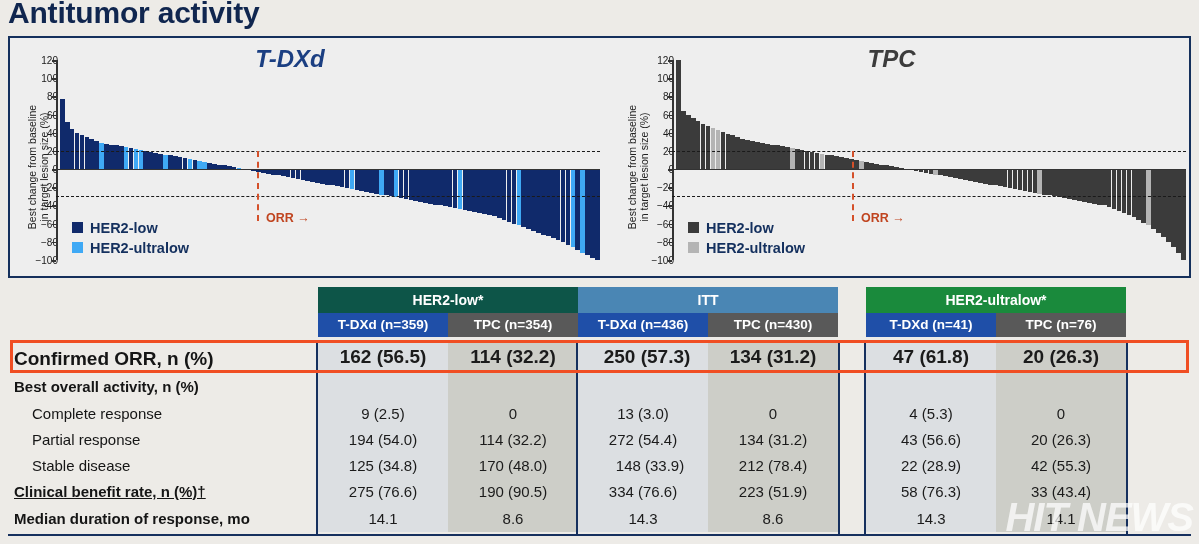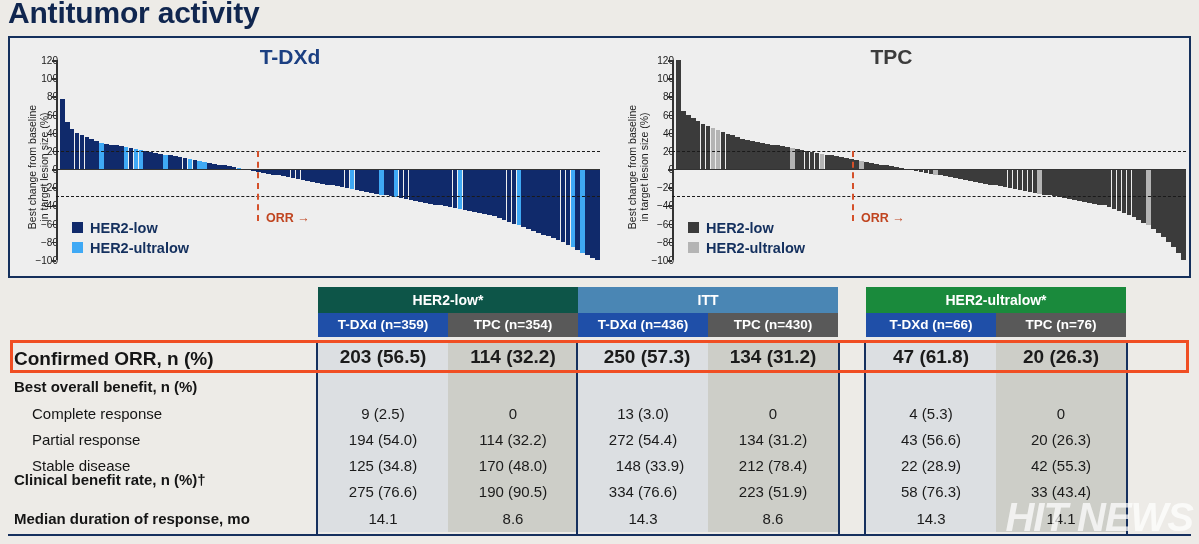--- a/index.html
+++ b/index.html
@@ -24,21 +24,21 @@
     width: 1183px; height: 242px;
     background: #eeeeee;
     border: 2px solid #15305c;
   }
   .chart-half { position: absolute; top: 0; height: 100%; }
   .chart-half.left  { left: 0px;   width: 600px; }
   .chart-half.right { left: 600px; width: 583px; }
 
   .chart-title {
     position: absolute; top: 7px; width: 100%;
-    text-align: center; font-size: 21px; font-weight: bold;
+    text-align: center; font-size: 24px; font-weight: bold; font-style: italic;
   }
   .chart-title.tdxd { color: #1b3f82; text-indent: -40px; }
   .chart-title.tpc  { color: #3c3c3c; text-indent: -20px; }
 
   
   .ylab {
     position: absolute;
     transform: rotate(-90deg);
     transform-origin: left top;
     font-size: 10.5px; color: #222; line-height: 12.5px;
@@ -449,30 +449,30 @@
         <div class="colband" style="left: 700px; top: 55px; width: 130px; height: 192px; background: rgb(205, 206, 200);"></div>
         <div class="colband" style="left: 858px; top: 55px; width: 130px; height: 192px; background: rgb(220, 223, 226);"></div>
         <div class="colband" style="left: 988px; top: 55px; width: 130px; height: 192px; background: rgb(205, 206, 200);"></div>
         <div class="hdr-group" style="left: 310px; top: 2px; width: 260px; background: rgb(13, 85, 72);">HER2-low*</div>
         <div class="hdr-group" style="left: 570px; top: 2px; width: 260px; background: rgb(74, 134, 180);">ITT</div>
         <div class="hdr-group" style="left: 858px; top: 2px; width: 260px; background: rgb(26, 138, 60);">HER2-ultralow*</div>
         <div class="hdr-sub" style="left: 310px; top: 28px; width: 130px; background: rgb(31, 79, 168);">T-DXd (n=359)</div>
         <div class="hdr-sub" style="left: 440px; top: 28px; width: 130px; background: rgb(89, 89, 89);">TPC (n=354)</div>
         <div class="hdr-sub" style="left: 570px; top: 28px; width: 130px; background: rgb(31, 79, 168);">T-DXd (n=436)</div>
         <div class="hdr-sub" style="left: 700px; top: 28px; width: 130px; background: rgb(89, 89, 89);">TPC (n=430)</div>
-        <div class="hdr-sub" style="left: 858px; top: 28px; width: 130px; background: rgb(31, 79, 168);">T-DXd (n=66)</div>
+        <div class="hdr-sub" style="left: 858px; top: 28px; width: 130px; background: rgb(31, 79, 168);">T-DXd (n=41)</div>
         <div class="hdr-sub" style="left: 988px; top: 28px; width: 130px; background: rgb(89, 89, 89);">TPC (n=76)</div>
         <div class="rowlabel bold" style="top: 62.5px; font-size: 19px;">Confirmed ORR, n (%)</div>
-        <div class="cell big" style="left: 310px; top: 60.5px; width: 130px;">203 (56.5)</div>
+        <div class="cell big" style="left: 310px; top: 60.5px; width: 130px;">162 (56.5)</div>
         <div class="cell big" style="left: 440px; top: 60.5px; width: 130px;">114 (32.2)</div>
         <div class="cell big" style="left: 570px; top: 60.5px; width: 138px;">250 (57.3)</div>
         <div class="cell big" style="left: 700px; top: 60.5px; width: 130px;">134 (31.2)</div>
         <div class="cell big" style="left: 858px; top: 60.5px; width: 130px;">47 (61.8)</div>
         <div class="cell big" style="left: 988px; top: 60.5px; width: 130px;">20 (26.3)</div>
-        <div class="rowlabel bold" style="top: 93px;">Best overall benefit, n (%)</div>
+        <div class="rowlabel bold" style="top: 93px;">Best overall activity, n (%)</div>
         <div class="rowlabel indent" style="top: 120px;">Complete response</div>
         <div class="cell" style="left: 310px; top: 118px; width: 130px;">9 (2.5)</div>
         <div class="cell" style="left: 440px; top: 118px; width: 130px;">0</div>
         <div class="cell" style="left: 570px; top: 118px; width: 130px;">13 (3.0)</div>
         <div class="cell" style="left: 700px; top: 118px; width: 130px;">0</div>
         <div class="cell" style="left: 858px; top: 118px; width: 130px;">4 (5.3)</div>
         <div class="cell" style="left: 988px; top: 118px; width: 130px;">0</div>
         <div class="rowlabel indent" style="top: 146px;">Partial response</div>
         <div class="cell" style="left: 310px; top: 144px; width: 130px;">194 (54.0)</div>
         <div class="cell" style="left: 440px; top: 144px; width: 130px;">114 (32.2)</div>
@@ -480,21 +480,21 @@
         <div class="cell" style="left: 700px; top: 144px; width: 130px;">134 (31.2)</div>
         <div class="cell" style="left: 858px; top: 144px; width: 130px;">43 (56.6)</div>
         <div class="cell" style="left: 988px; top: 144px; width: 130px;">20 (26.3)</div>
         <div class="rowlabel indent" style="top: 172px;">Stable disease</div>
         <div class="cell" style="left: 310px; top: 170px; width: 130px;">125 (34.8)</div>
         <div class="cell" style="left: 440px; top: 170px; width: 130px;">170 (48.0)</div>
         <div class="cell" style="left: 570px; top: 170px; width: 144px;">148 (33.9)</div>
         <div class="cell" style="left: 700px; top: 170px; width: 130px;">212 (78.4)</div>
         <div class="cell" style="left: 858px; top: 170px; width: 130px;">22 (28.9)</div>
         <div class="cell" style="left: 988px; top: 170px; width: 130px;">42 (55.3)</div>
-        <div class="rowlabel bold" style="top: 186px;">Clinical benefit rate, n (%)†</div>
+        <div class="rowlabel bold" style="top: 198px; text-decoration: underline;">Clinical benefit rate, n (%)†</div>
         <div class="cell" style="left: 310px; top: 196px; width: 130px;">275 (76.6)</div>
         <div class="cell" style="left: 440px; top: 196px; width: 130px;">190 (90.5)</div>
         <div class="cell" style="left: 570px; top: 196px; width: 130px;">334 (76.6)</div>
         <div class="cell" style="left: 700px; top: 196px; width: 130px;">223 (51.9)</div>
         <div class="cell" style="left: 858px; top: 196px; width: 130px;">58 (76.3)</div>
         <div class="cell" style="left: 988px; top: 196px; width: 130px;">33 (43.4)</div>
         <div class="rowlabel bold" style="top: 224.5px;">Median duration of response, mo</div>
         <div class="cell" style="left: 310px; top: 222.5px; width: 130px;">14.1</div>
         <div class="cell" style="left: 440px; top: 222.5px; width: 130px;">8.6</div>
         <div class="cell" style="left: 570px; top: 222.5px; width: 130px;">14.3</div>

